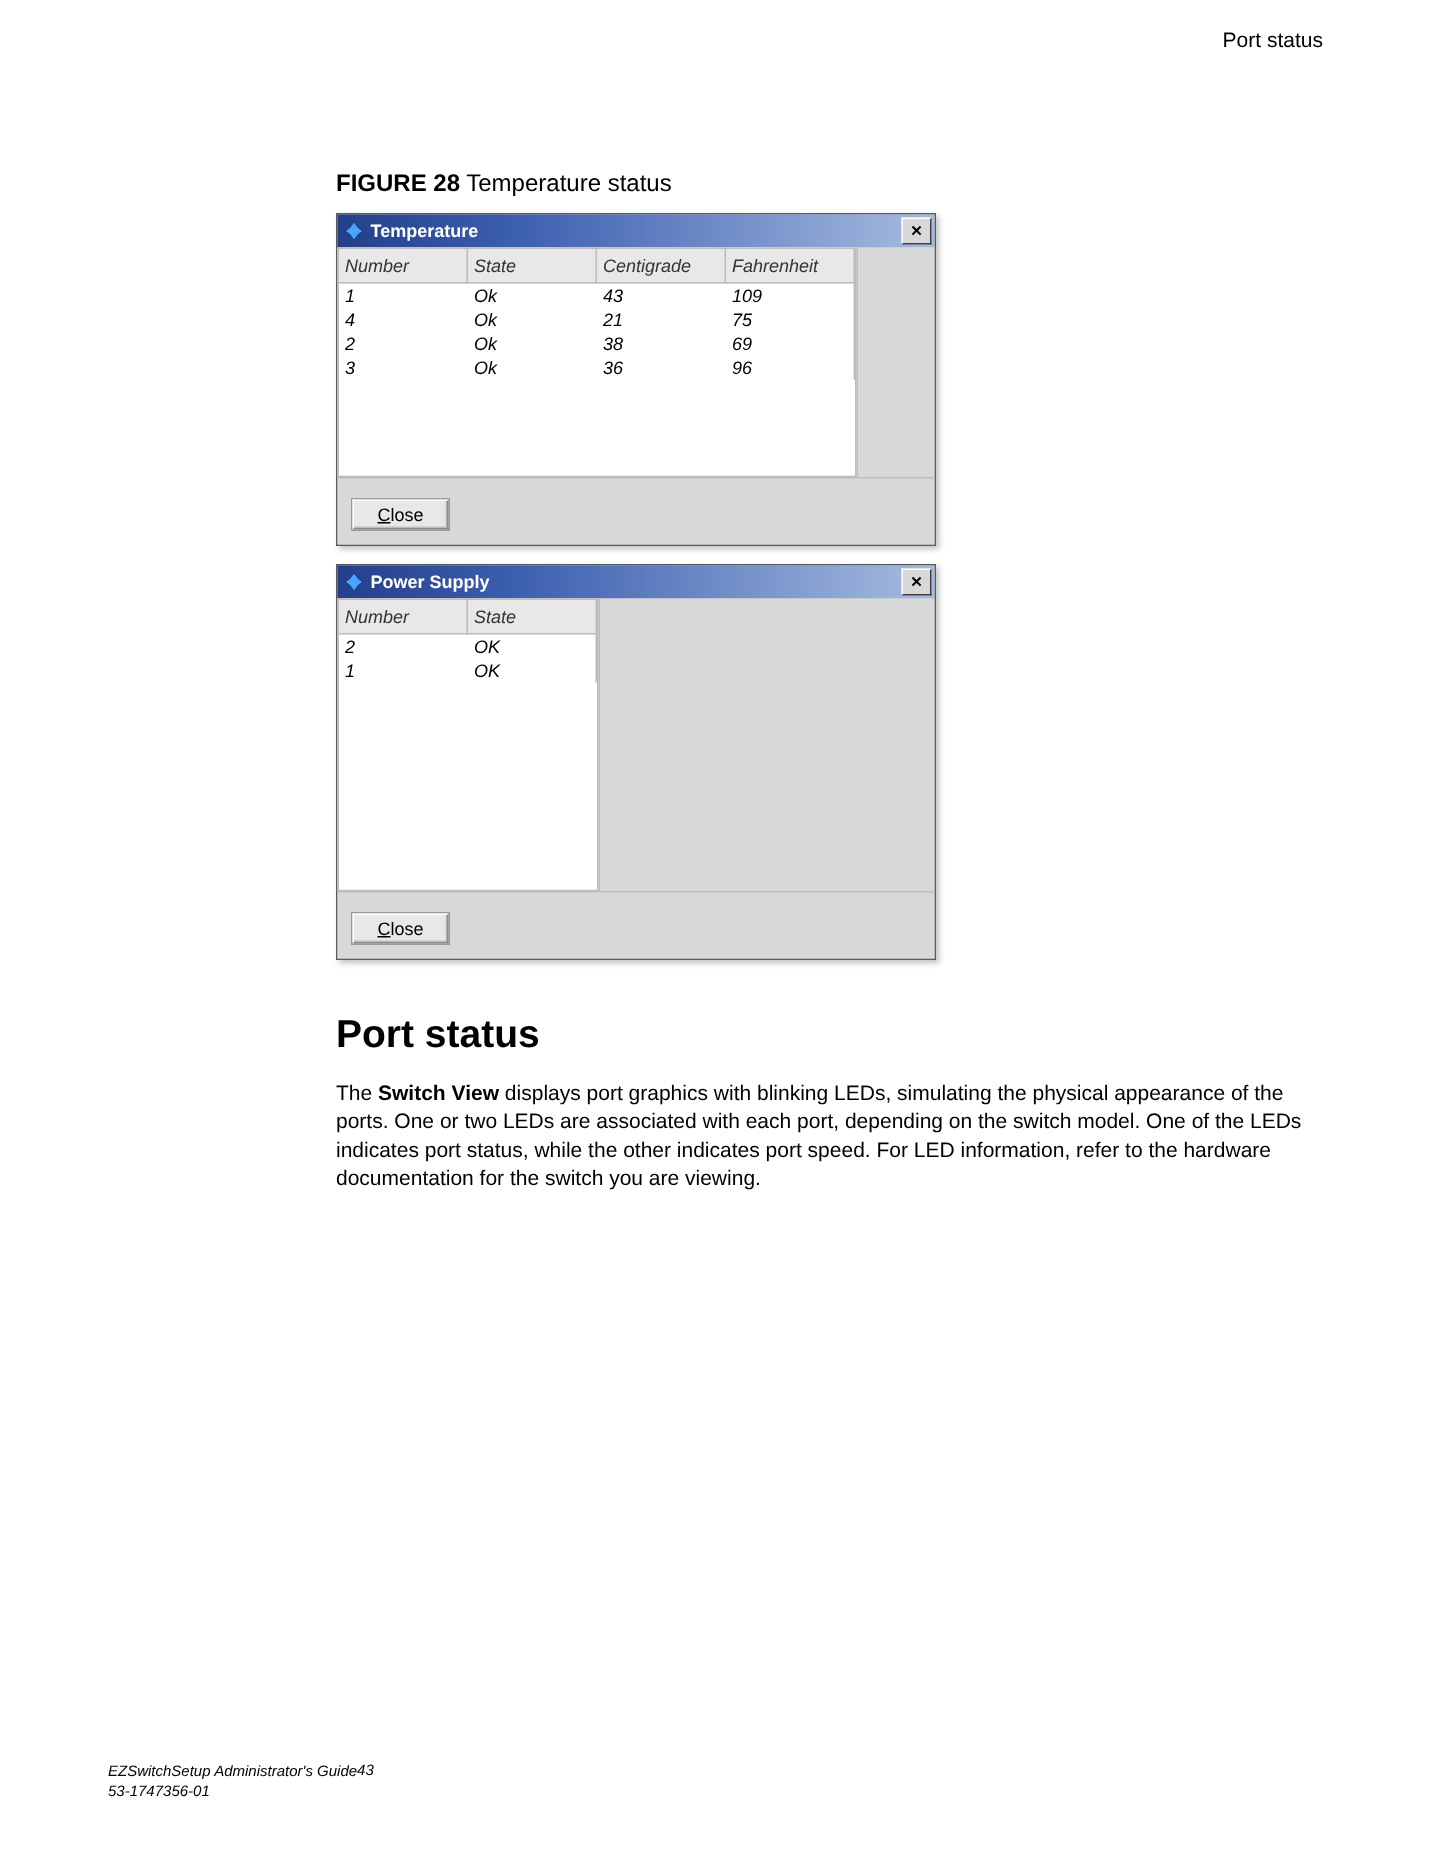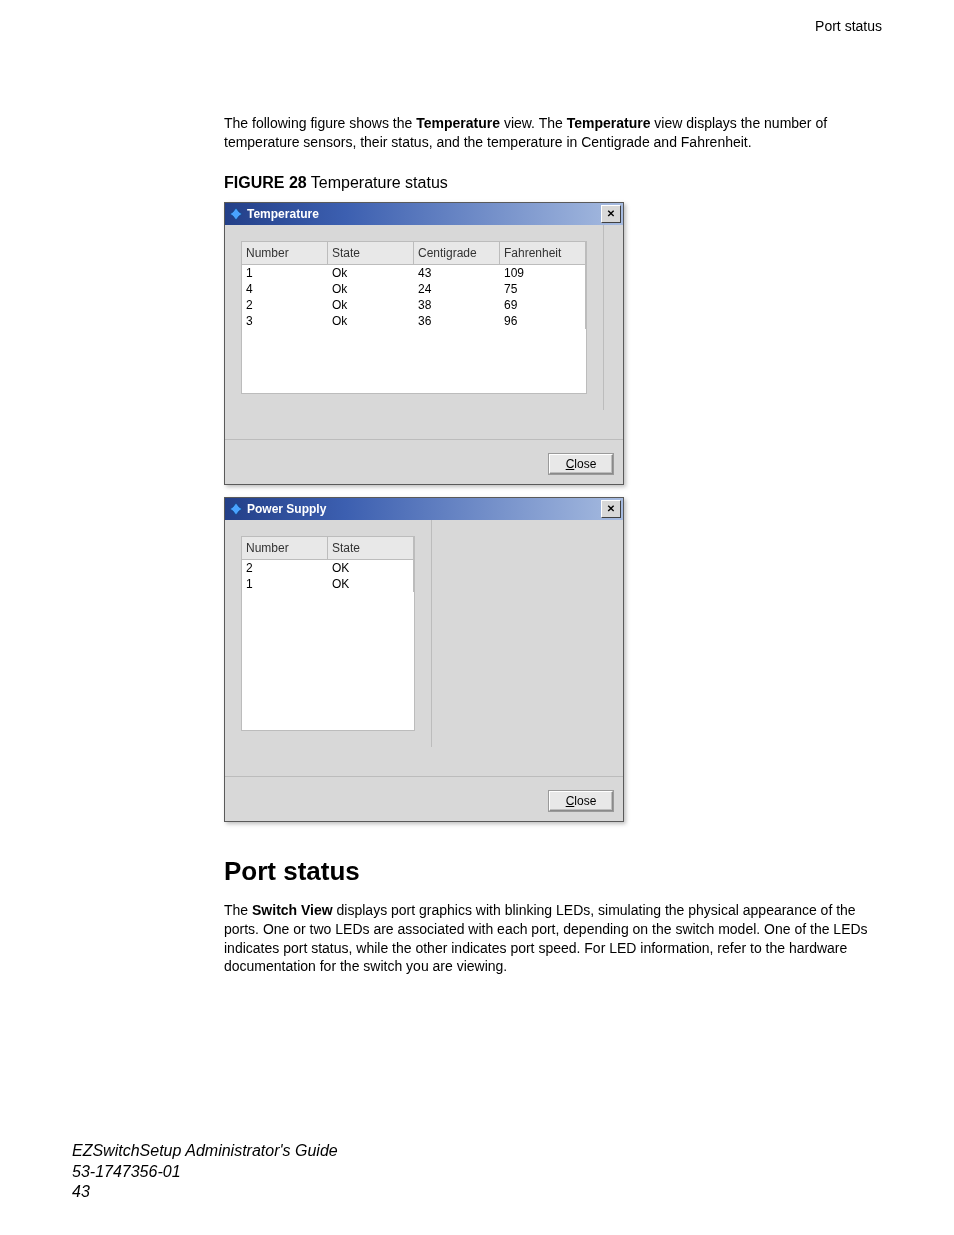--- a/index.html
+++ b/index.html
@@ -79,22 +79,23 @@
     cursor:pointer;
     font-family:Arial,sans-serif;
   }
 
   .dlg-body{
     padding:0;
   }
   .grid{
     background:#fff;
     border:1px solid var(--border);
-    margin:16px;
+    margin:0;
     font-size:12px;
+    font-style:italic;
   }
   .grid-head,.grid-row{
     display:grid;
   }
   .grid.cols-4 .grid-head,.grid.cols-4 .grid-row{
     grid-template-columns:86px 86px 86px 86px;
   }
   .grid.cols-2 .grid-head,.grid.cols-2 .grid-row{
     grid-template-columns:86px 86px;
   }
@@ -121,24 +122,22 @@
     background:var(--grey-bg);
     border-left:1px solid var(--border);
   }
   .grid-body-area{
     min-height:128px;
     background:#fff;
   }
   .dlg-footer{
     padding:14px 10px 10px 10px;
     display:flex;
-    justify-content:flex-end;
     border-top:1px solid var(--border);
     background:var(--grey-bg);
-    margin-top:29px;
   }
   .btn{
     min-width:64px;
     padding:2px 10px;
     font-size:12px;
     background:var(--button-face);
     border:1px solid #fff;
     border-right-color:var(--button-border);
     border-bottom-color:var(--button-border);
     box-shadow:inset -1px -1px 0 #bdbdbd, 0 0 0 1px #9a9a9a;
@@ -148,35 +147,31 @@
   .btn .mn{text-decoration:underline;}
 
   
   .page-footer{
     position:absolute;
     left:72px;right:72px;
     bottom:34px;
     display:flex;
     justify-content:flex-start;
     font-style:italic;
-    font-size:16px;
-    flex-direction:column;
+    font-size:10px;
   }
   .page-footer .left{line-height:1.3;}
   .page-footer .right{font-style:italic;}
 </style>
 </head>
 <body>
 
 <div class="page">
   <div class="header-right">Port status</div>
 
-  <p class="body-copy">
-    <span>The following figure shows the </span><b>Temperature</b><span> view. The </span><b>Temperature</b><span> view displays the number of temperature sensors, their status, and the temperature in Centigrade and Fahrenheit.</span>
-  </p>
 
   <div class="figure-label">
     <b>FIGURE 28</b><span> Temperature status</span>
   </div>
 
   <div class="dialog">
     <div class="titlebar">
       <span class="title-text">
         <span class="title-icon">
           <svg viewBox="0 0 14 14">
@@ -199,21 +194,21 @@
           <div class="grid-body-area">
             <div class="grid-row">
               <div class="cell">1</div>
               <div class="cell">Ok</div>
               <div class="cell">43</div>
               <div class="cell">109</div>
             </div>
             <div class="grid-row">
               <div class="cell">4</div>
               <div class="cell">Ok</div>
-              <div class="cell">24</div>
+              <div class="cell">21</div>
               <div class="cell">75</div>
             </div>
             <div class="grid-row">
               <div class="cell">2</div>
               <div class="cell">Ok</div>
               <div class="cell">38</div>
               <div class="cell">69</div>
             </div>
             <div class="grid-row">
               <div class="cell">3</div>

